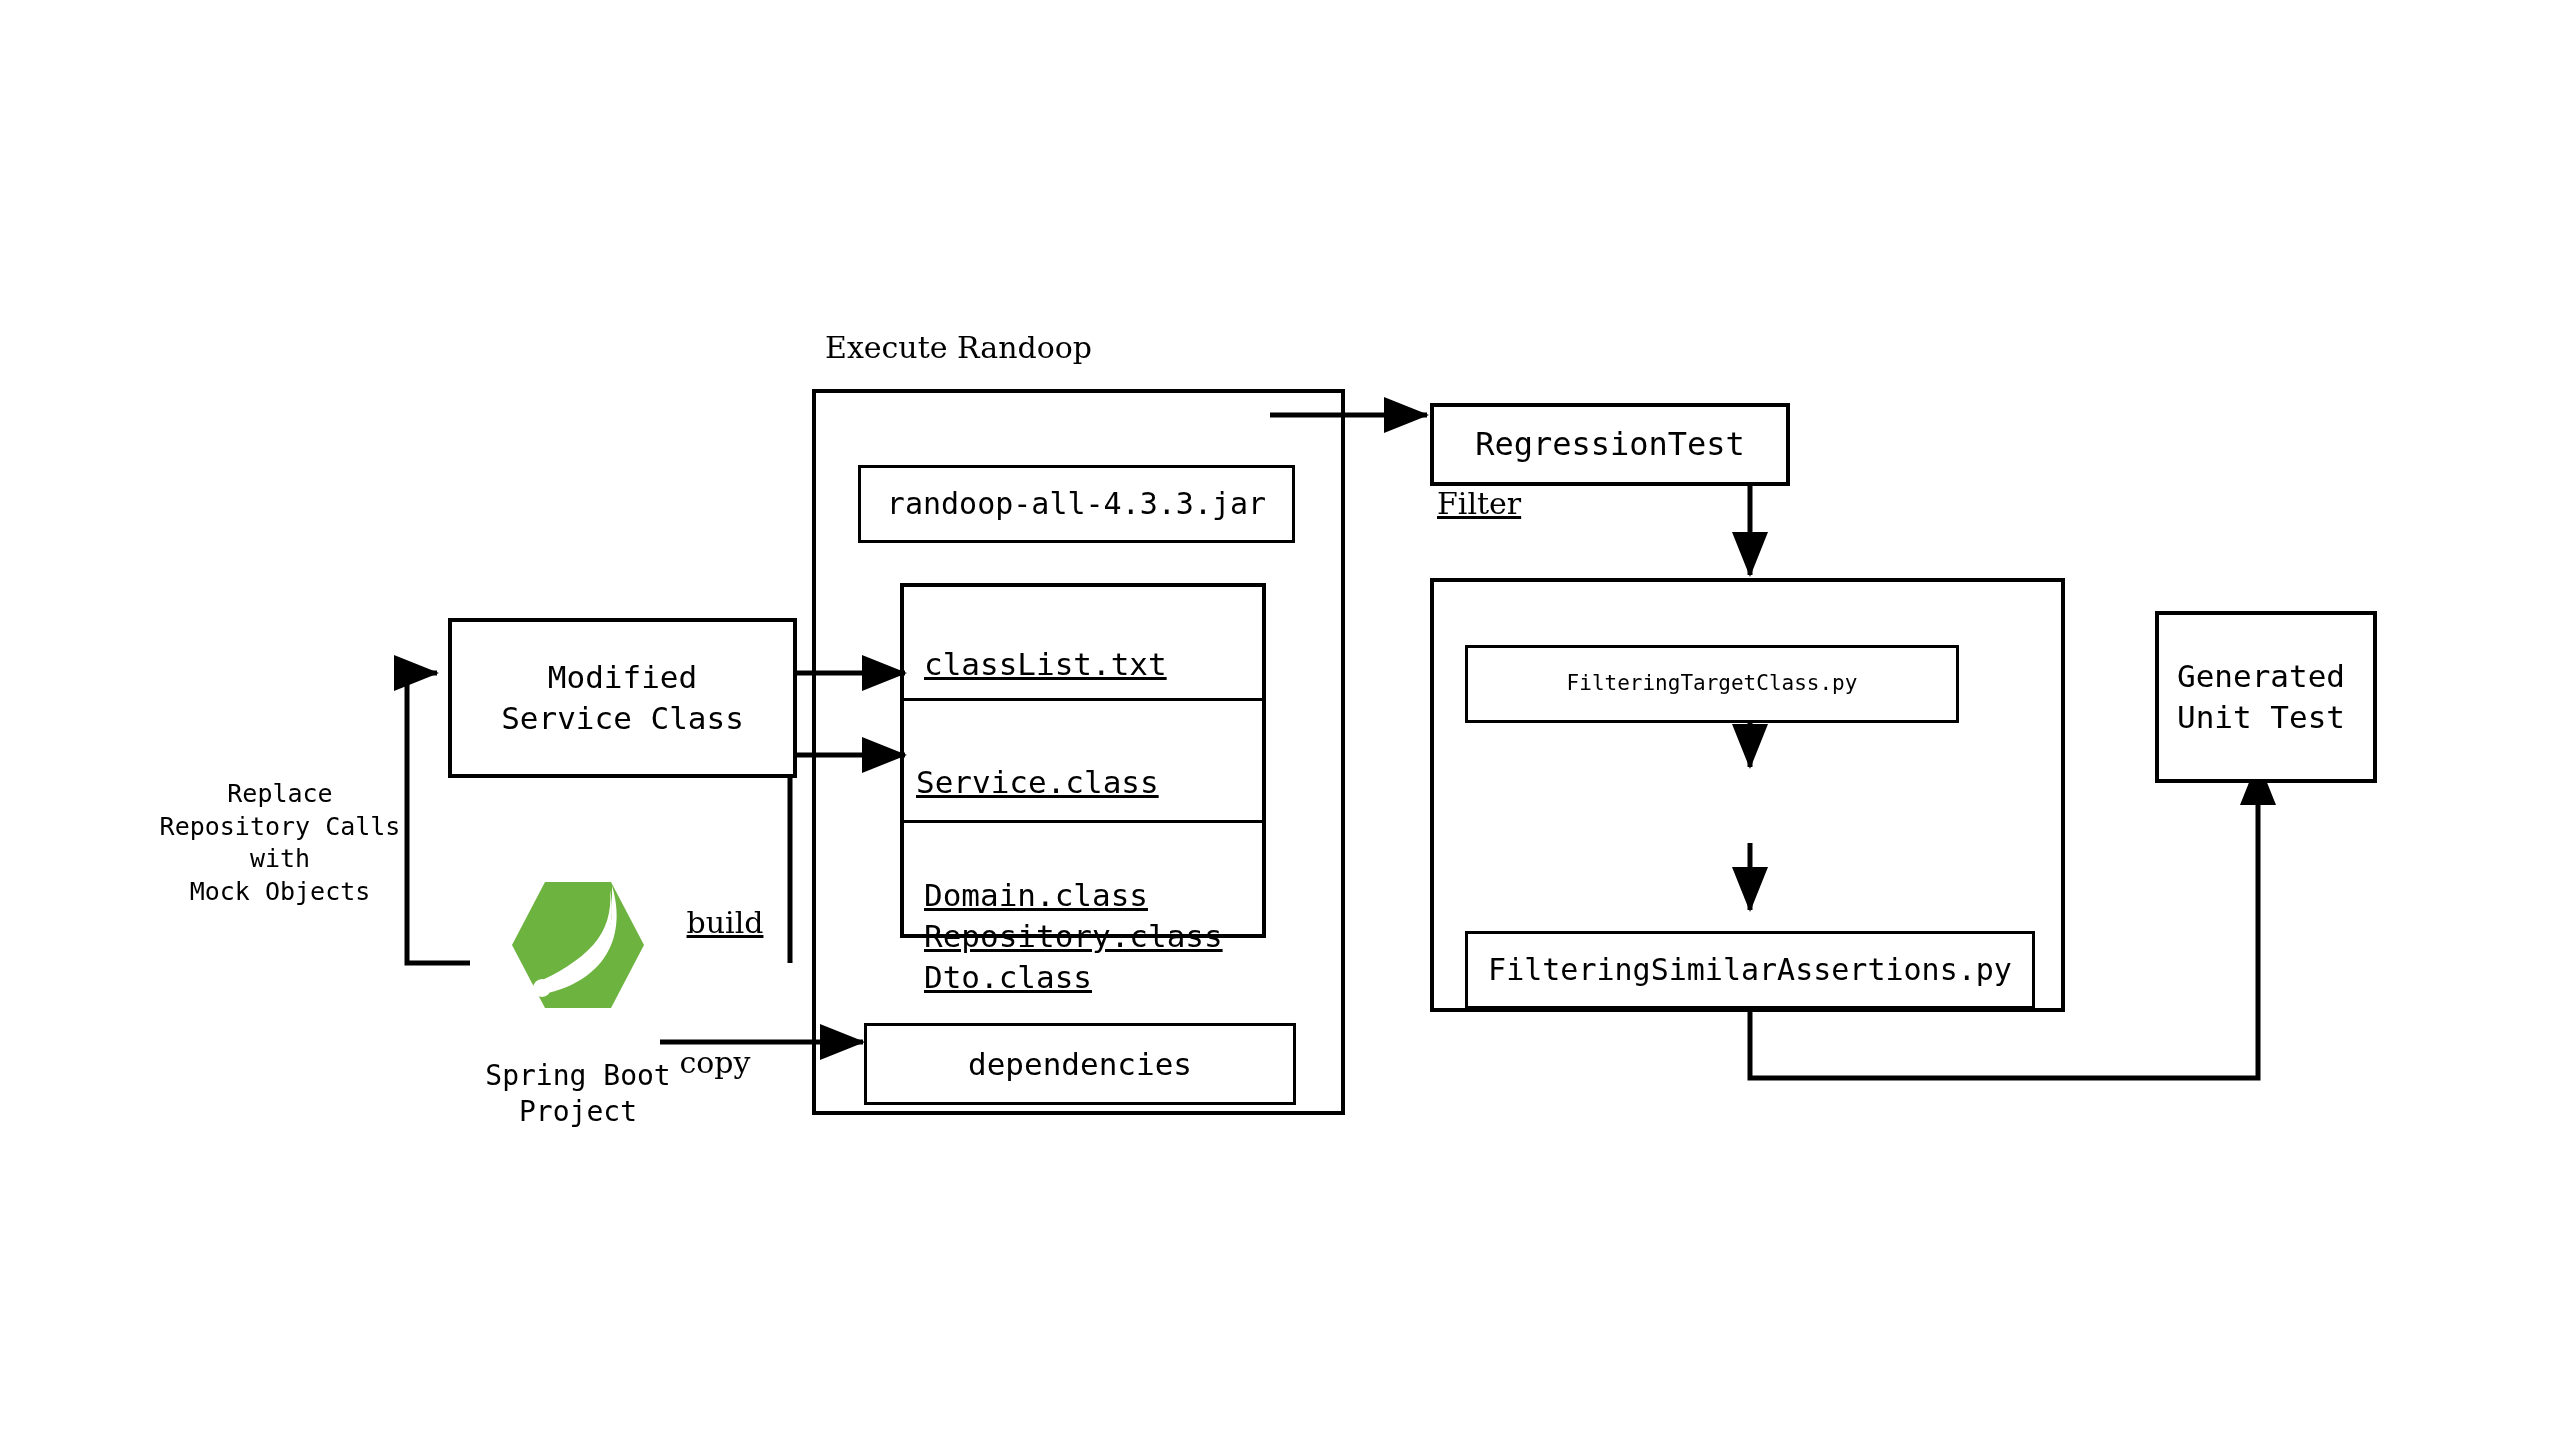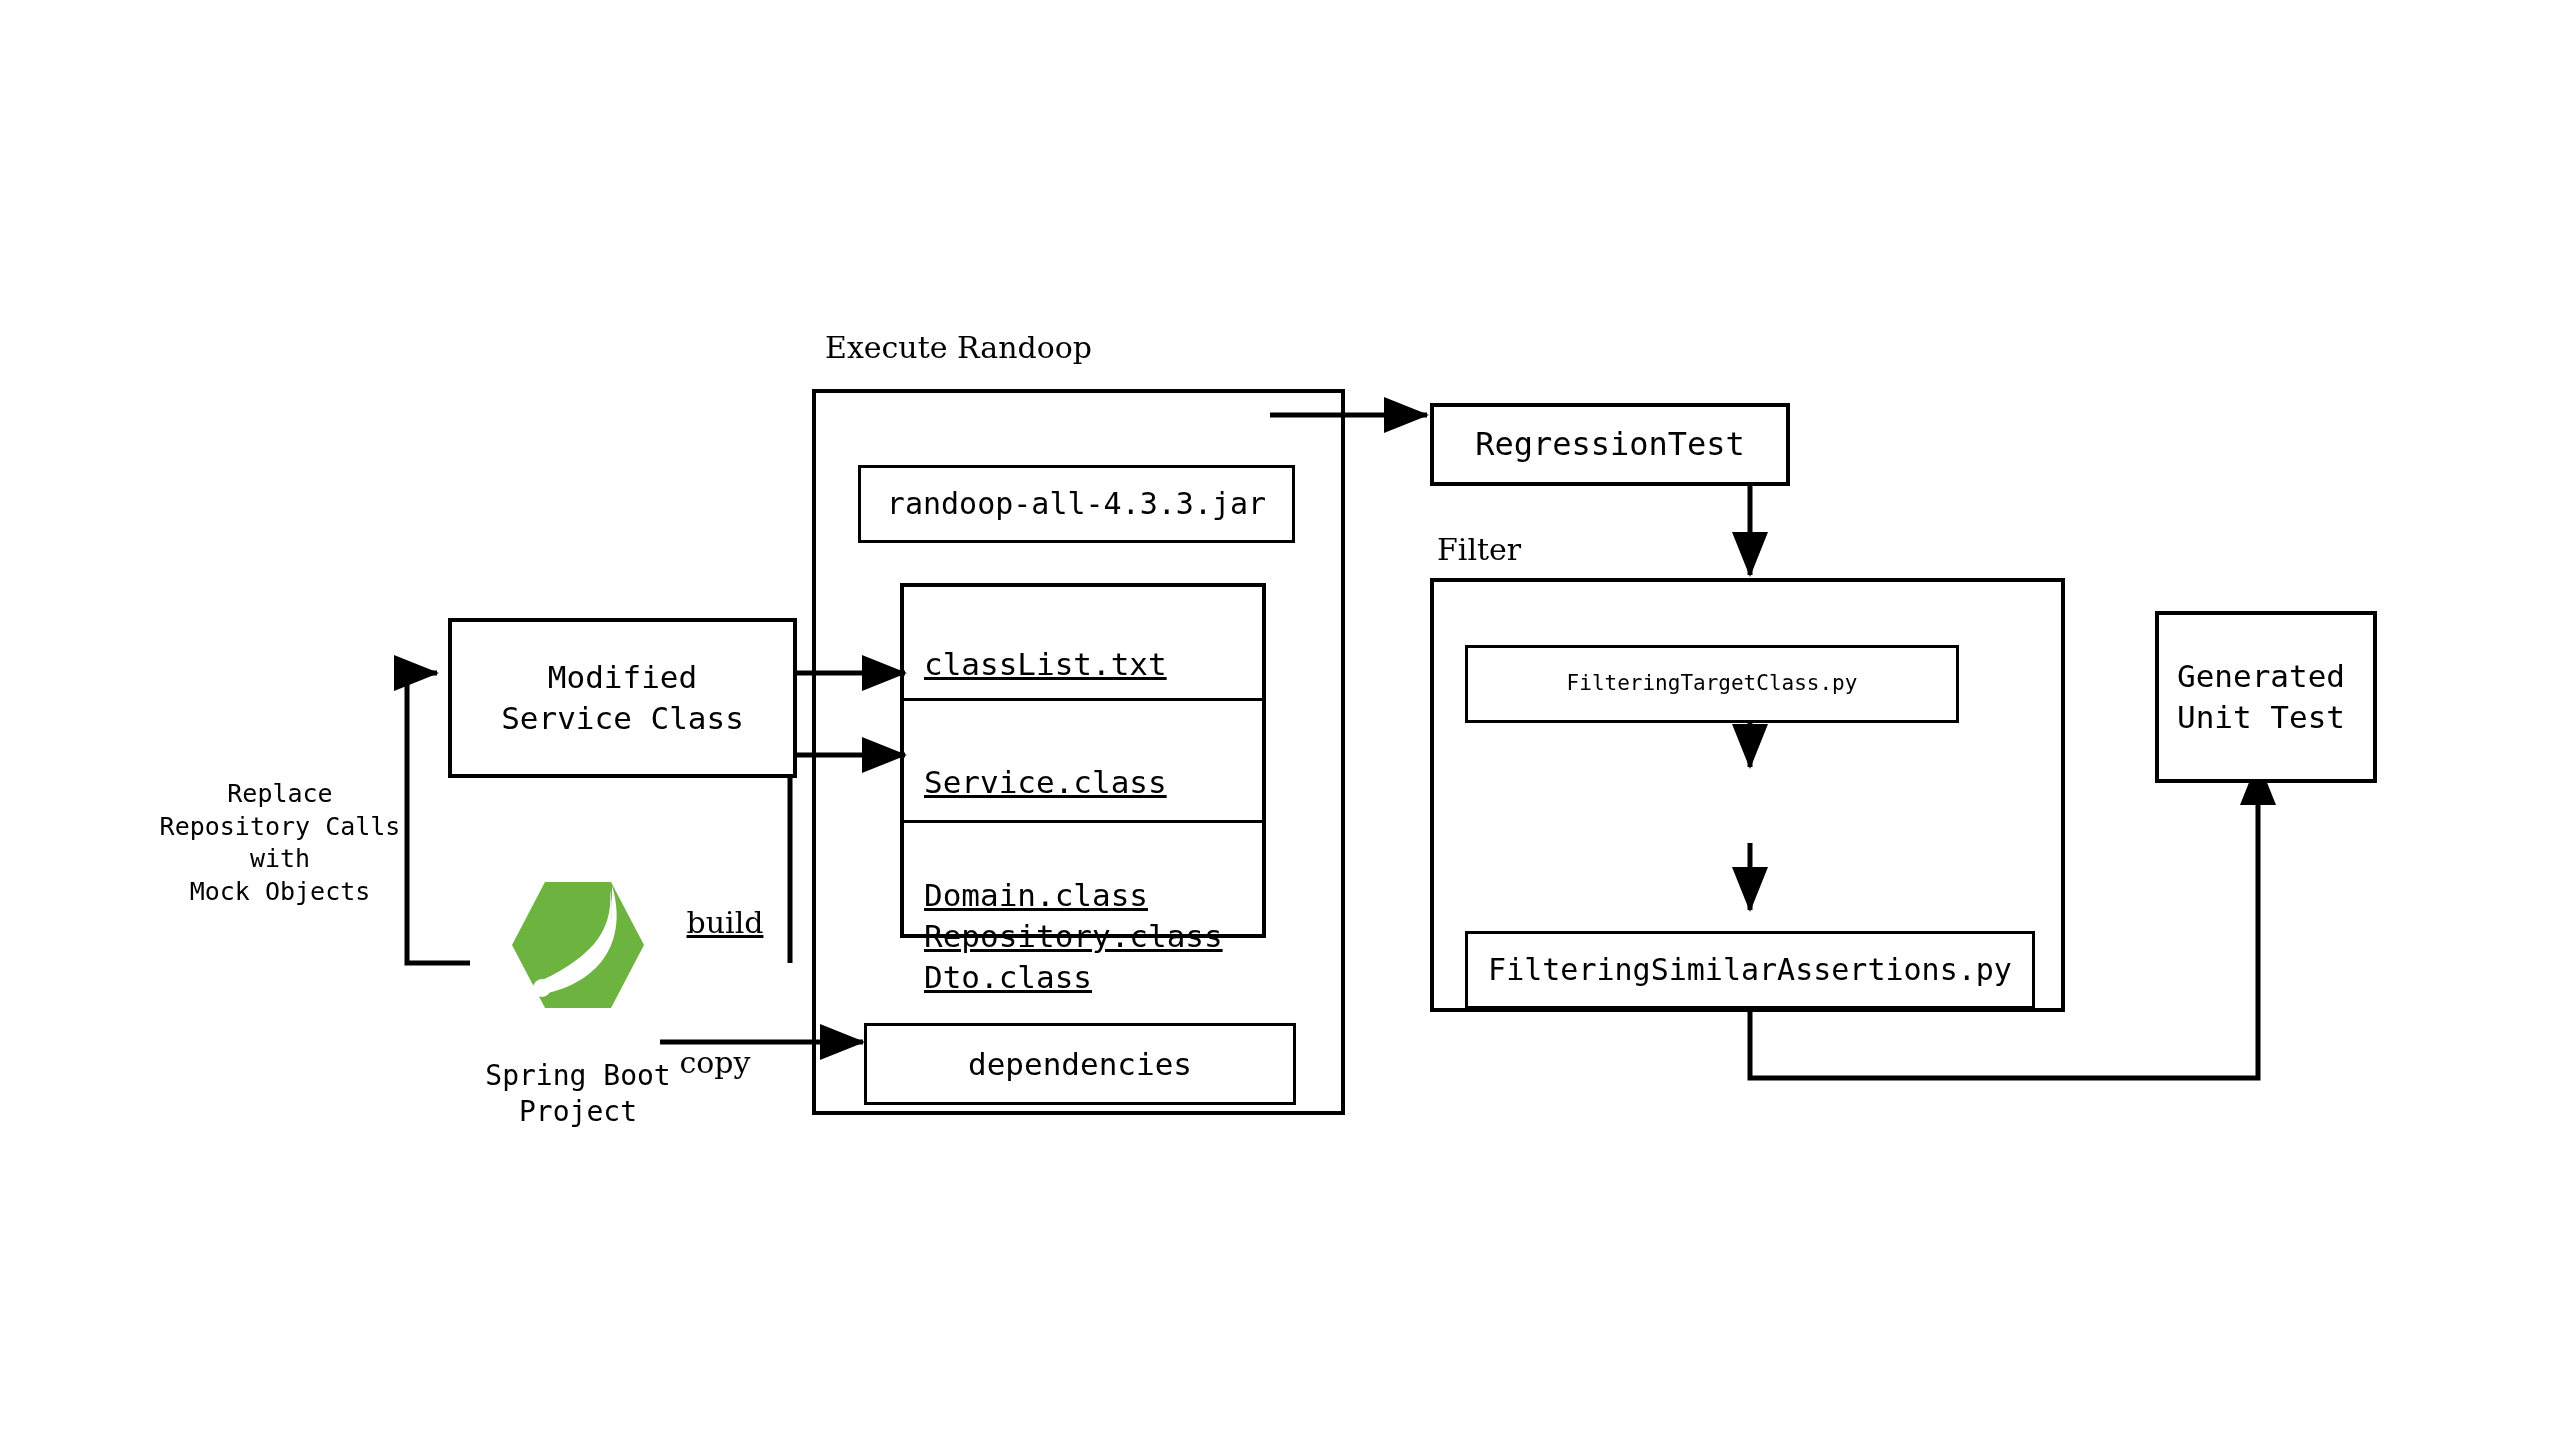--- a/index.html
+++ b/index.html
@@ -96,21 +96,21 @@
   <div class="box group" style="left:812px; top:389px; width:533px; height:726px;"></div>
 
   <div class="box thin mono" style="left:858px; top:442px; width:437px; height:78px; font-size:30px;">randoop-all-4.3.3.jar</div>
 
   <div class="box group" style="left:900px; top:583px; width:366px; height:355px;
               display:block; padding:0;text-decoration:underline;">
     <div class="mono" style="box-sizing:border-box; height:70px; line-height:66px;
                 border-bottom:3px solid #000; padding-left:20px;
                 font-size:31px; text-align:left;">classList.txt</div>
     <div class="mono" style="box-sizing:border-box; height:78px; line-height:74px;
-                border-bottom:3px solid #000; padding-left:20px;
+                border-bottom:3px solid #000; padding-left:12px;
                 font-size:31px; text-align:left;">Service.class</div>
     <div class="mono" style="box-sizing:border-box; padding:8px 0 0 20px;
                 font-size:31px; text-align:left; line-height:1.32;
                 white-space:pre-line;">Domain.class
 Repository.class
 Dto.class
 ...</div>
   </div>
 
   <div class="box thin mono" style="left:864px; top:1000px; width:432px; height:82px; font-size:31px;">dependencies</div>
@@ -134,21 +134,21 @@
     <circle cx="34" cy="110" r="9" fill="#ffffff"></circle>
   </svg>
   <div class="label center mono" style="left:448px; top:1035px; width:260px; font-size:28px;">Spring Boot
 Project</div>
 
   <div class="label center serif" style="left:660px; top:903px; width:130px; font-size:30px;text-decoration:underline;">build</div>
   <div class="label center serif" style="left:650px; top:1043px; width:130px; font-size:30px;">copy</div>
 
   <div class="box mono" style="left:1430px; top:380px; width:360px; height:83px; font-size:32px;">RegressionTest</div>
 
-  <div class="label left serif" style="left:1437px; top:530px; font-size:30px;">Filter</div>
+  <div class="label left serif" style="left:1437px; top:484px; font-size:30px;text-decoration:underline;">Filter</div>
 
   <div class="box group" style="left:1430px; top:578px; width:635px; height:434px;"></div>
 
   <div class="box thin mono" style="left:1465px; top:622px; width:494px; height:78px; font-size:21px;">FilteringTargetClass.py</div>
 
 
   <div class="box thin mono" style="left:1465px; top:908px; width:570px; height:78px; font-size:30px;">FilteringSimilarAssertions.py</div>
 
   <div class="box mono" style="left:2155px; top:588px; width:222px; height:172px;
               font-size:31px; justify-content:flex-start;

